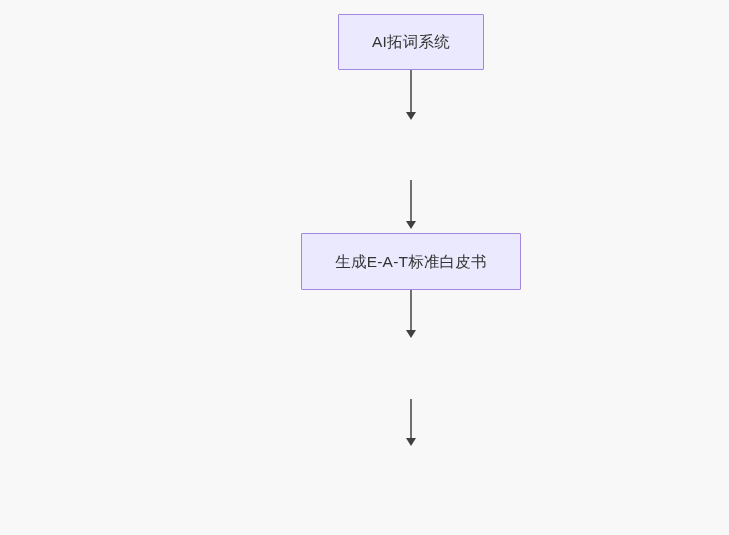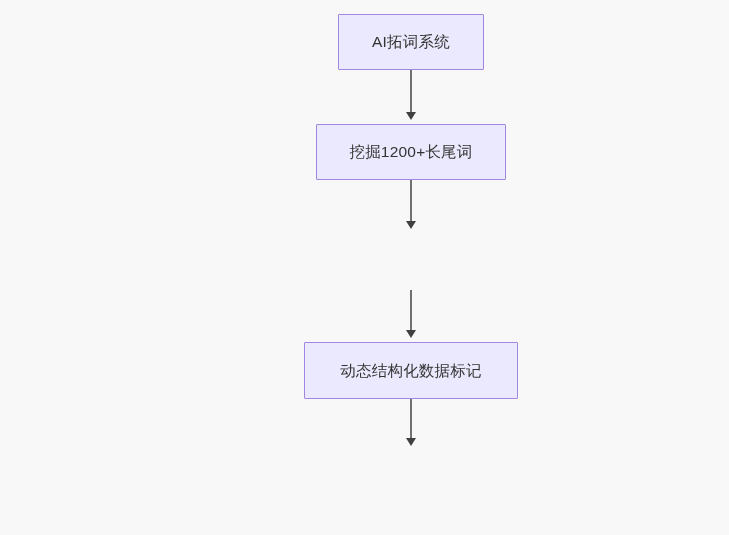--- a/index.html
+++ b/index.html
@@ -66,23 +66,20 @@
   <div class="edge" style="left:370px; top:290px; height:44px;"></div>
   <div class="arrowhead" style="left:365.5px; top:330px;"></div>
 
   <div class="edge" style="left:370px; top:399px; height:43px;"></div>
   <div class="arrowhead" style="left:365.5px; top:438px;"></div>
 
   <div class="node" style="left:298px; top:14px; width:146px; height:56px;">
     <span class="node-label">AI拓词系统</span>
   </div>
 
-  <div class="node" style="left:276px; top:124px; width:190px; height:56px;">
-    <span class="node-label">挖掘1200+长尾词</span>
+
+  <div class="node" style="left:261px; top:233px; width:220px; height:57px;">
+    <span class="node-label">生成E-A-T标准白皮书</span>
   </div>
 
-
-  <div class="node" style="left:264px; top:342px; width:214px; height:57px;">
-    <span class="node-label">动态结构化数据标记</span>
-  </div>
 
 
 </div>
 
 </body></html>

